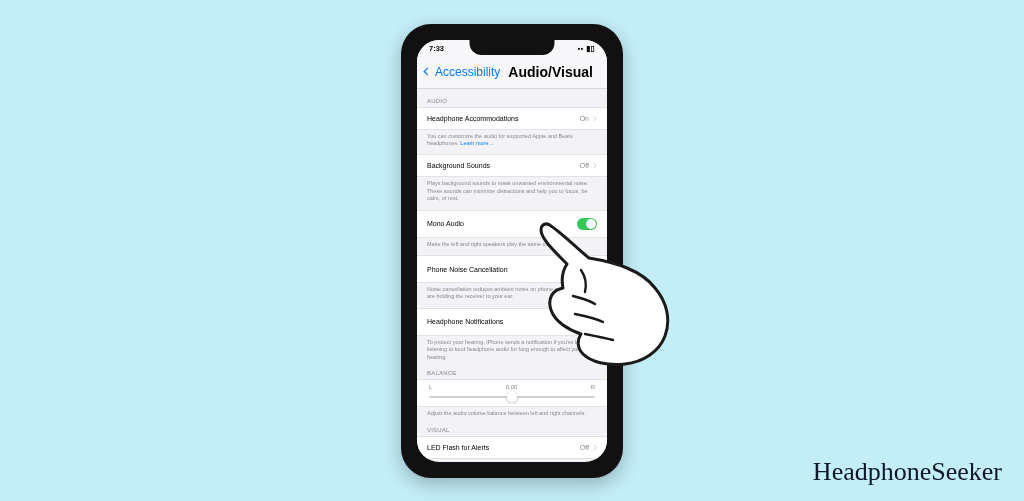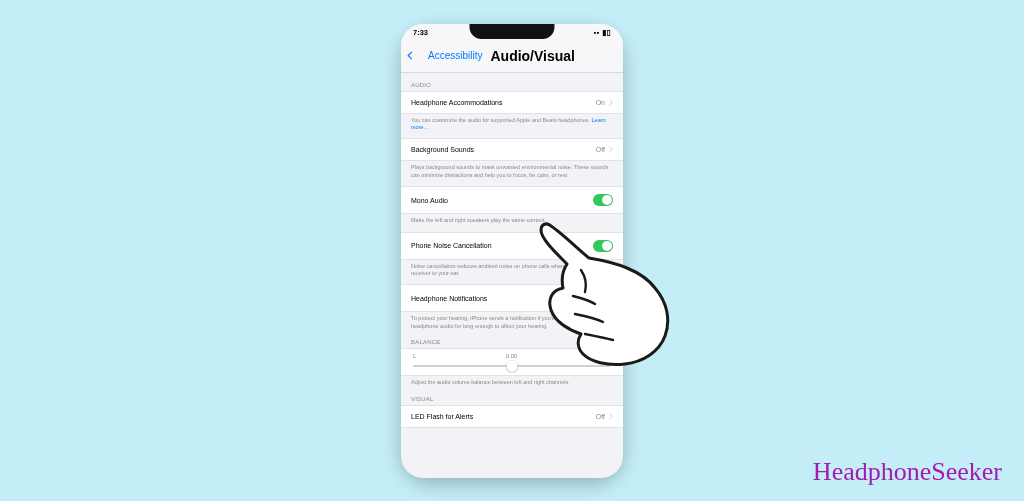--- a/index.html
+++ b/index.html
@@ -14,21 +14,21 @@
   }
   .phone {
     position: absolute;
     left: 50%;
     top: 50%;
     transform: translate(-50%, -50%);
     width: 222px;
     height: 454px;
     background: #111;
     border-radius: 30px;
-    padding: 0;
+    padding: 16px;
     box-shadow: 0 6px 18px rgba(0,0,0,0.25);
   }
   .screen {
     width: 100%;
     height: 100%;
     background: #f2f2f7;
     border-radius: 22px;
     overflow: hidden;
     position: relative;
     font-size: 7px;
@@ -58,24 +58,24 @@
   .status-right { letter-spacing: 0.3px; }
   .navbar {
     display: flex;
     align-items: center;
     padding: 6px 9px 8px 6px;
     background: #f7f7f9;
     border-bottom: 0.5px solid #d8d8dc;
   }
   .back {
     color: #007aff;
-    font-size: 10px;
-    display: flex;
-    align-items: center;
-    gap: 15px;
+    font-size: 12px;
+    display: flex;
+    align-items: center;
+    gap: 6px;
   }
   .back svg { width: 6px; height: 9px; }
   .title {
     font-weight: 600;
     font-size: 14px;
     margin-left: 8px;
   }
   .section-h {
     color: #8a8a8d;
     font-size: 6px;
@@ -136,21 +136,21 @@
     position:absolute;
     left: 533px; top: 218px;
     width: 140px; height: 160px;
     z-index: 10;
   }
   .watermark {
     position:absolute;
     right: 22px; bottom: 14px;
     font-family: "Brush Script MT","Segoe Script",cursive;
     font-size: 26px;
-    color: #a21caf;
+    color: #0f172a;
   }
 </style>
 </head>
 <body>
 
 <div class="phone">
   <div class="screen">
     <div class="notch"></div>
 
     <div class="statusbar">

